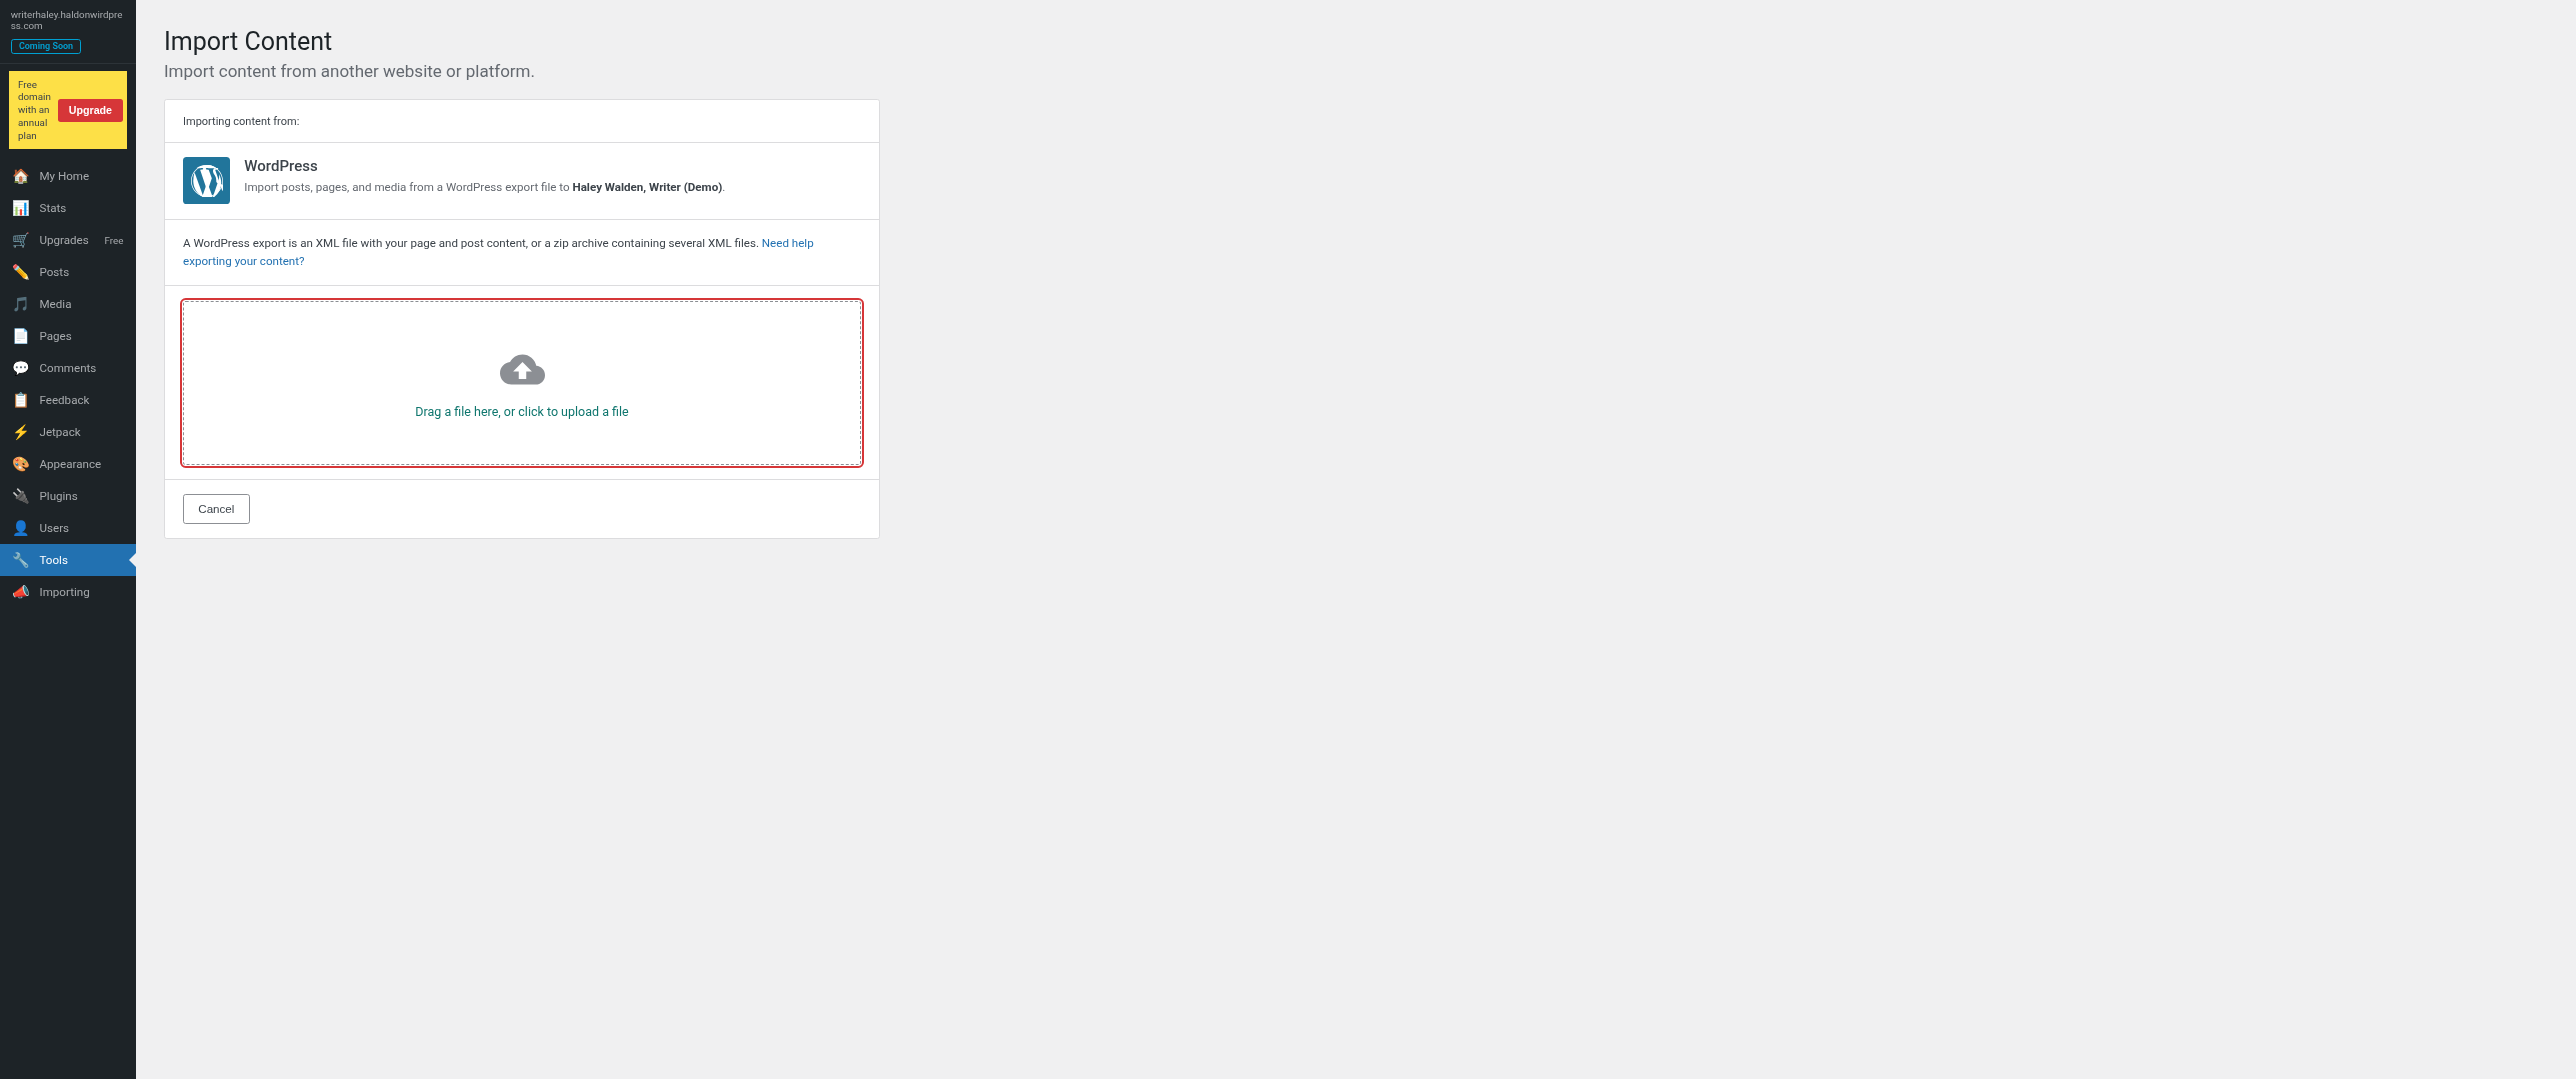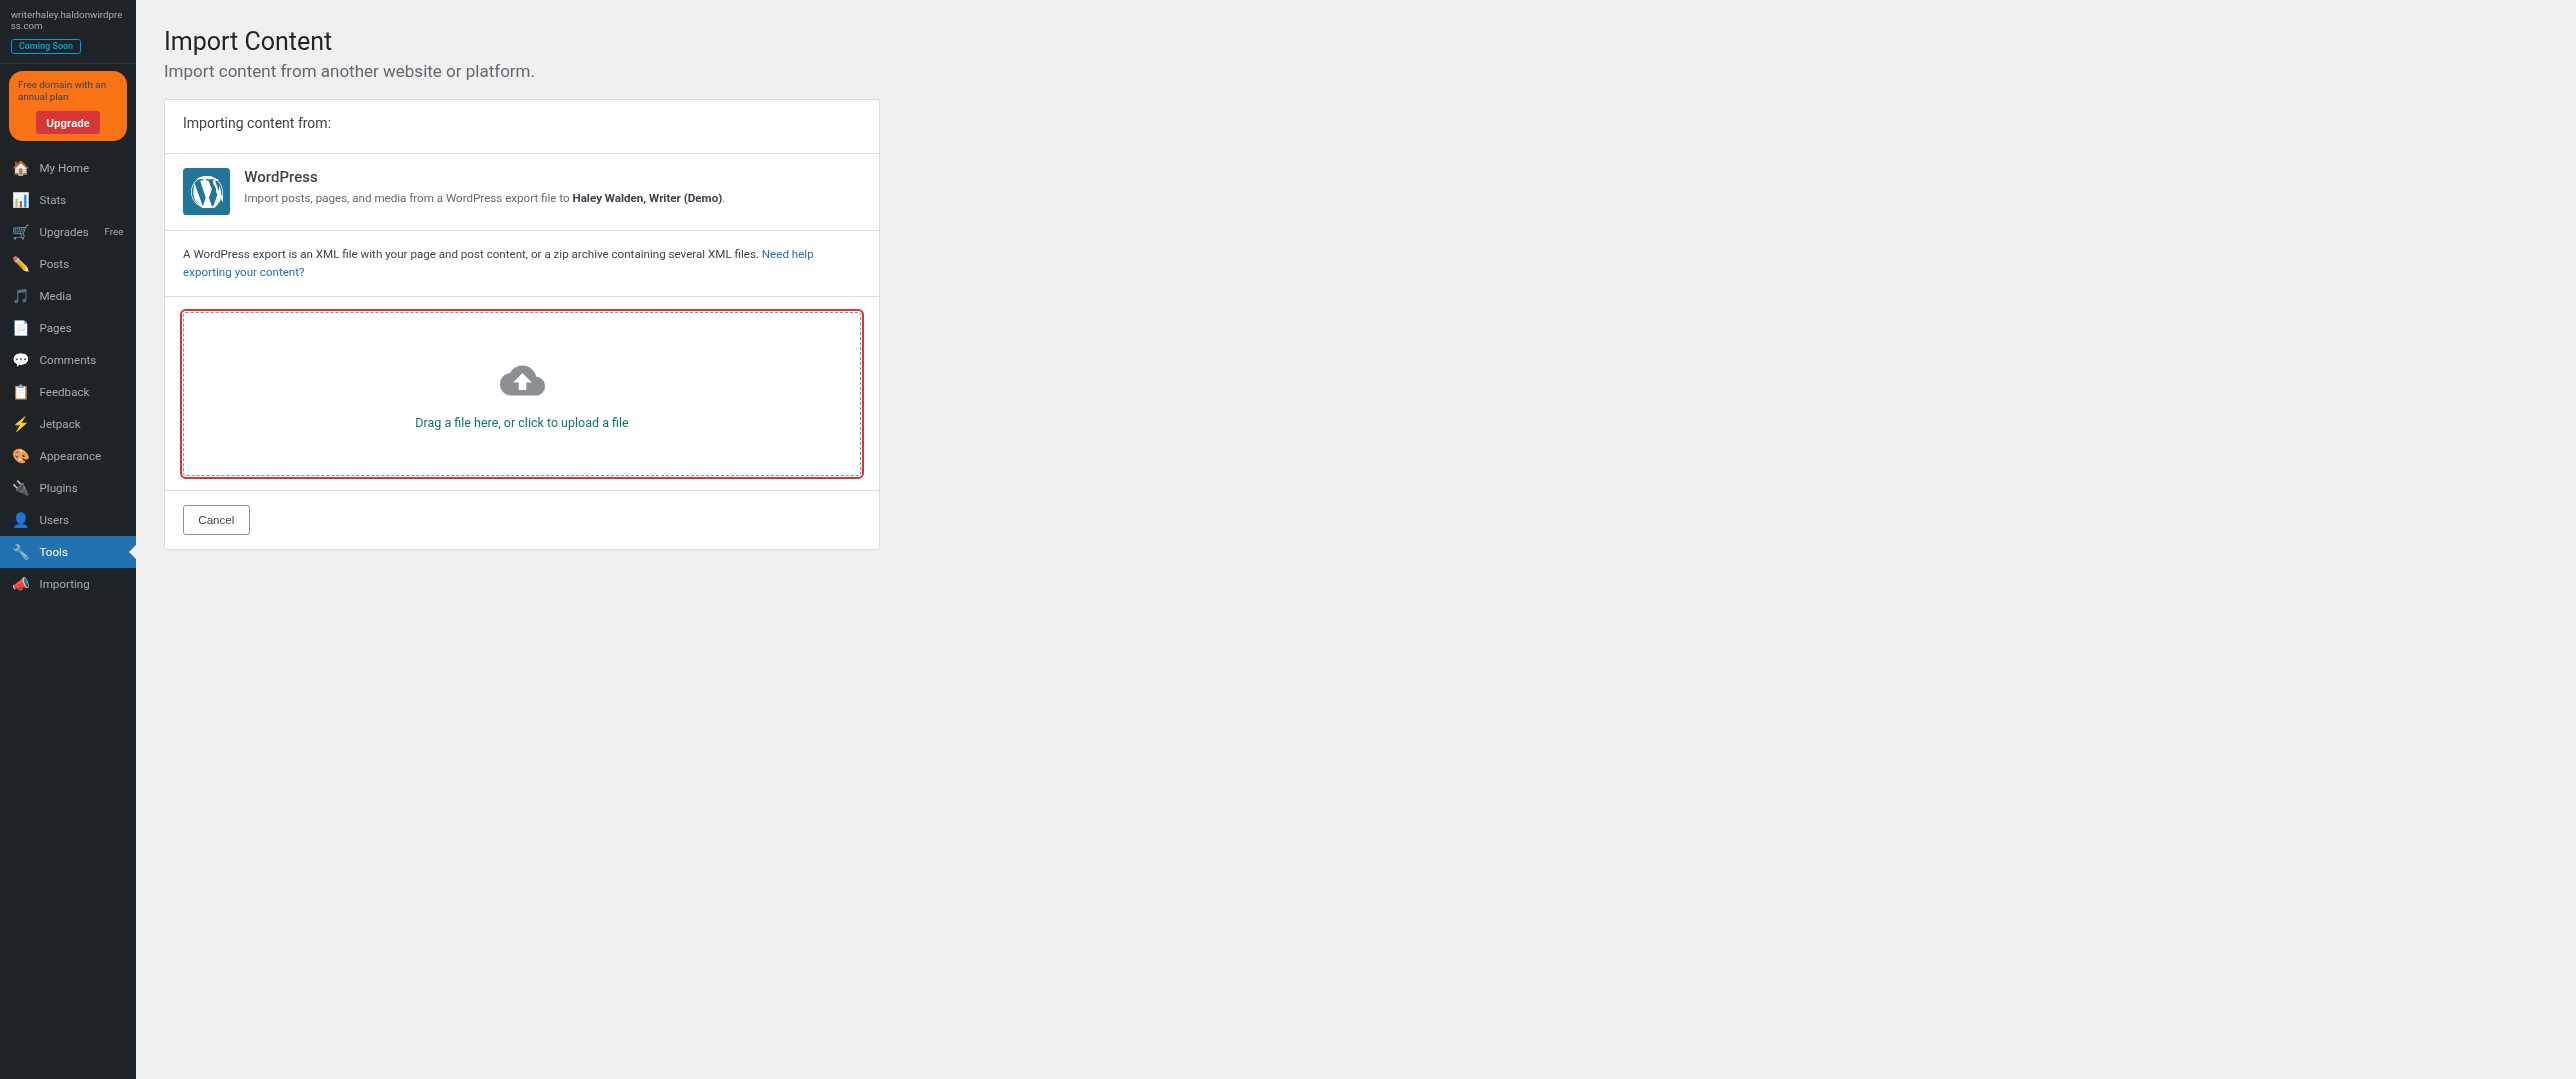--- a/index.html
+++ b/index.html
@@ -35,28 +35,27 @@
       border: 1.3px solid #00a0d2;
       color: #00a0d2;
       font-size: 9px;
       padding: 1.8px 7.2px;
       border-radius: 2.7px;
       font-weight: 600;
     }
 
     .upgrade-banner {
       margin: 7.2px 9px;
-      background: #f97316;
-      border-radius: 14px;
+      background: #fde047;
+      border-radius: 0;
       display: flex;
       align-items: center;
       justify-content: space-between;
       padding: 7.2px 9px;
       gap: 7.2px;
-      flex-direction: column;
     }
 
     .upgrade-text {
       font-size: 9.8px;
       color: #3c434a;
       line-height: 1.3;
       flex: 1;
     }
 
     .upgrade-btn {
@@ -148,23 +147,23 @@
     .card-section {
       padding: 14.3px 18px;
       border-bottom: 0.9px solid #dcdcde;
     }
 
     .card-section:last-child {
       border-bottom: none;
     }
 
     .importing-from-label {
-      font-size: 14px;
-      color: #3c434a;
-      margin-bottom: 8px;
+      font-size: 11px;
+      color: #3c434a;
+      margin-bottom: 0;
     }
 
     .platform-row {
       display: flex;
       align-items: flex-start;
       gap: 14.3px;
       padding: 14.3px 18px;
       border-bottom: 0.9px solid #dcdcde;
     }
 

